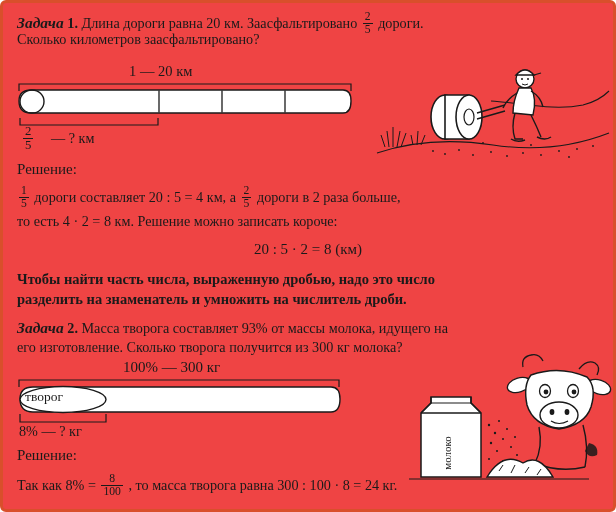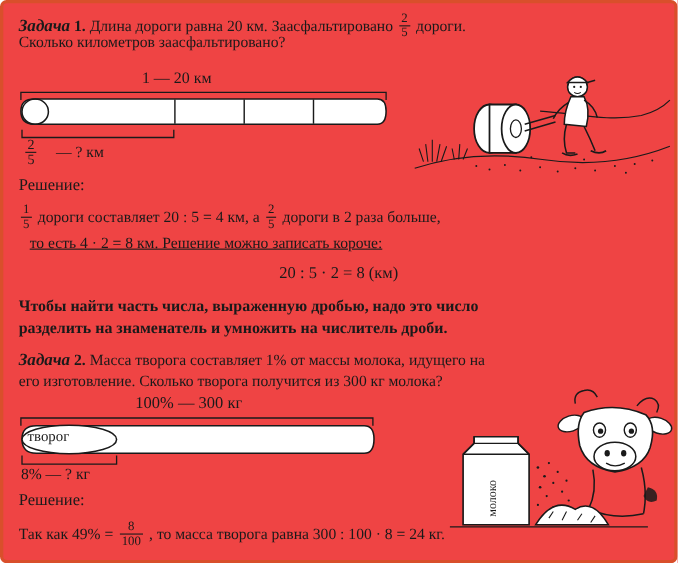--- a/index.html
+++ b/index.html
@@ -195,31 +195,31 @@
         <span class="den">5</span>
       </span>
       <span>дороги составляет  20 : 5 = 4 км,  а</span>
       <span class="frac">
         <span class="num">2</span>
         <span class="den">5</span>
       </span>
       <span>дороги в 2 раза больше,</span>
     </div>
 
-    <div class="txt" style="left:24px; top:210px;text-decoration:underline;">то есть 4 · 2 = 8 км. Решение можно записать короче:</div>
+    <div class="txt" style="left:14px; top:210px;">то есть 4 · 2 = 8 км. Решение можно записать короче:</div>
 
     <div class="center-eq" style="top:238px;">20 : 5 · 2 = 8 (км)</div>
 
     <div class="txt bold" style="left:14px; top:288px; font-size:14.5px;">разделить на знаменатель и умножить на числитель дроби.</div>
     <div class="txt bold" style="left:14px; top:268px; font-size:14.5px;">Чтобы найти часть числа, выраженную дробью, надо это число</div>
 
     <div class="txt" style="left:14px; top:316px;">
       <span class="task-label">Задача</span>
       <span class="bold">2.</span>
-      <span>Масса творога составляет 1% от массы молока, идущего на</span>
+      <span>Масса творога составляет 93% от массы молока, идущего на</span>
     </div>
     <div class="txt" style="left:14px; top:336px;">его изготовление. Сколько творога получится из 300 кг молока?</div>
 
     <div class="txt" style="left:120px; top:356px; font-size:15px;">100% — 300 кг</div>
 
     <svg class="deco" style="left:14px; top:374px;" width="326" height="12">
       <path d="M2,10 L2,3 L322,3 L322,10" fill="none" stroke="#1a1a1a" stroke-width="1.2"></path>
     </svg>
 
     <div class="bar2">
@@ -292,21 +292,21 @@
         <path d="M84,126 Q100,100 120,112 Q136,102 150,126 Z" fill="#ffffff" stroke="#1a1a1a" stroke-width="1.4"></path>
         <path d="M96,120 L100,114 M108,122 L112,114 M122,122 L126,116 M134,124 L138,118" stroke="#1a1a1a" stroke-width="1"></path>
       </g>
 
       <path d="M6,128 L186,128" fill="none" stroke="#1a1a1a" stroke-width="1.2"></path>
     </svg>
 
     <div class="txt ital" style="left:14px; top:444px; font-size:15px;">Решение:</div>
 
     <div class="txt" style="left:14px; top:470px;">
-      <span>Так как 49% =</span>
+      <span>Так как 8% =</span>
       <span class="frac">
         <span class="num">8</span>
         <span class="den">100</span>
       </span>
       <span>, то масса творога равна 300 : 100 · 8 = 24 кг.</span>
     </div>
 
   </div>
 </div>
 

